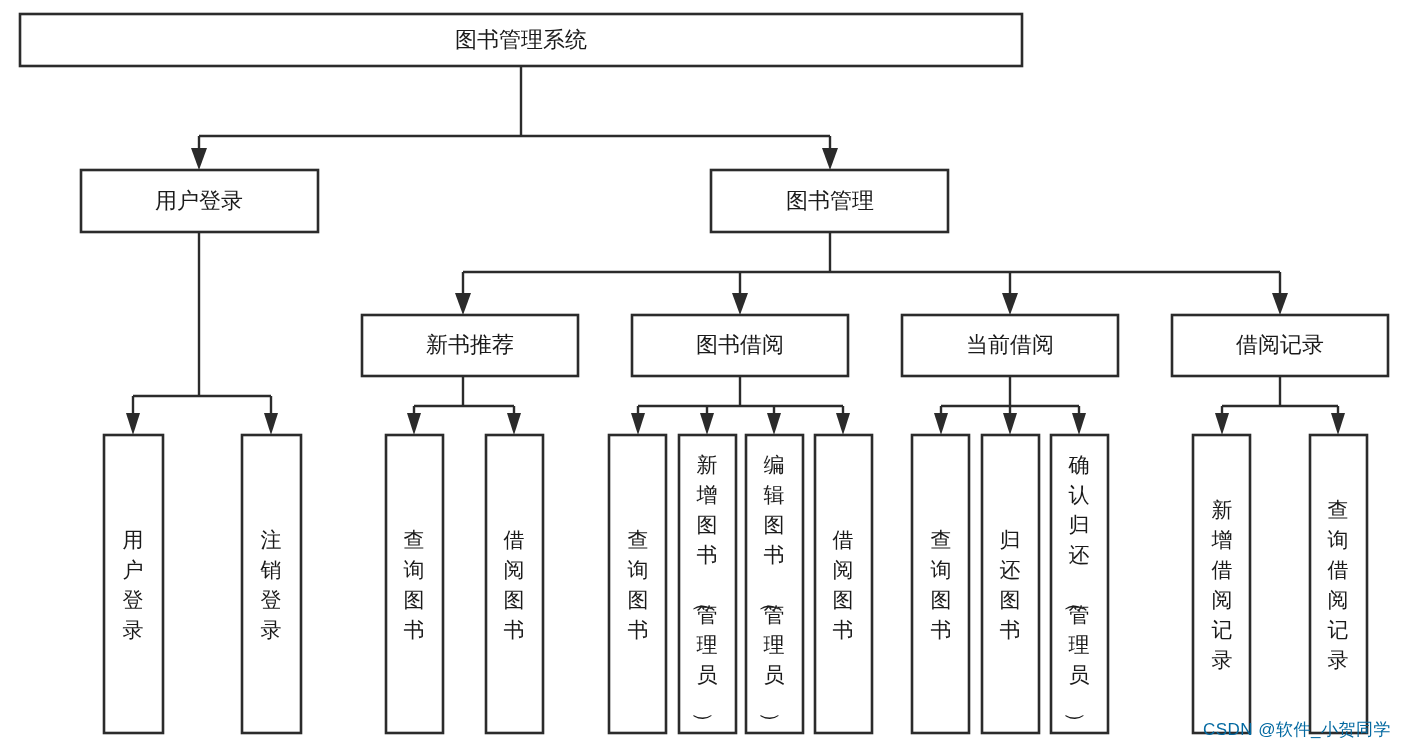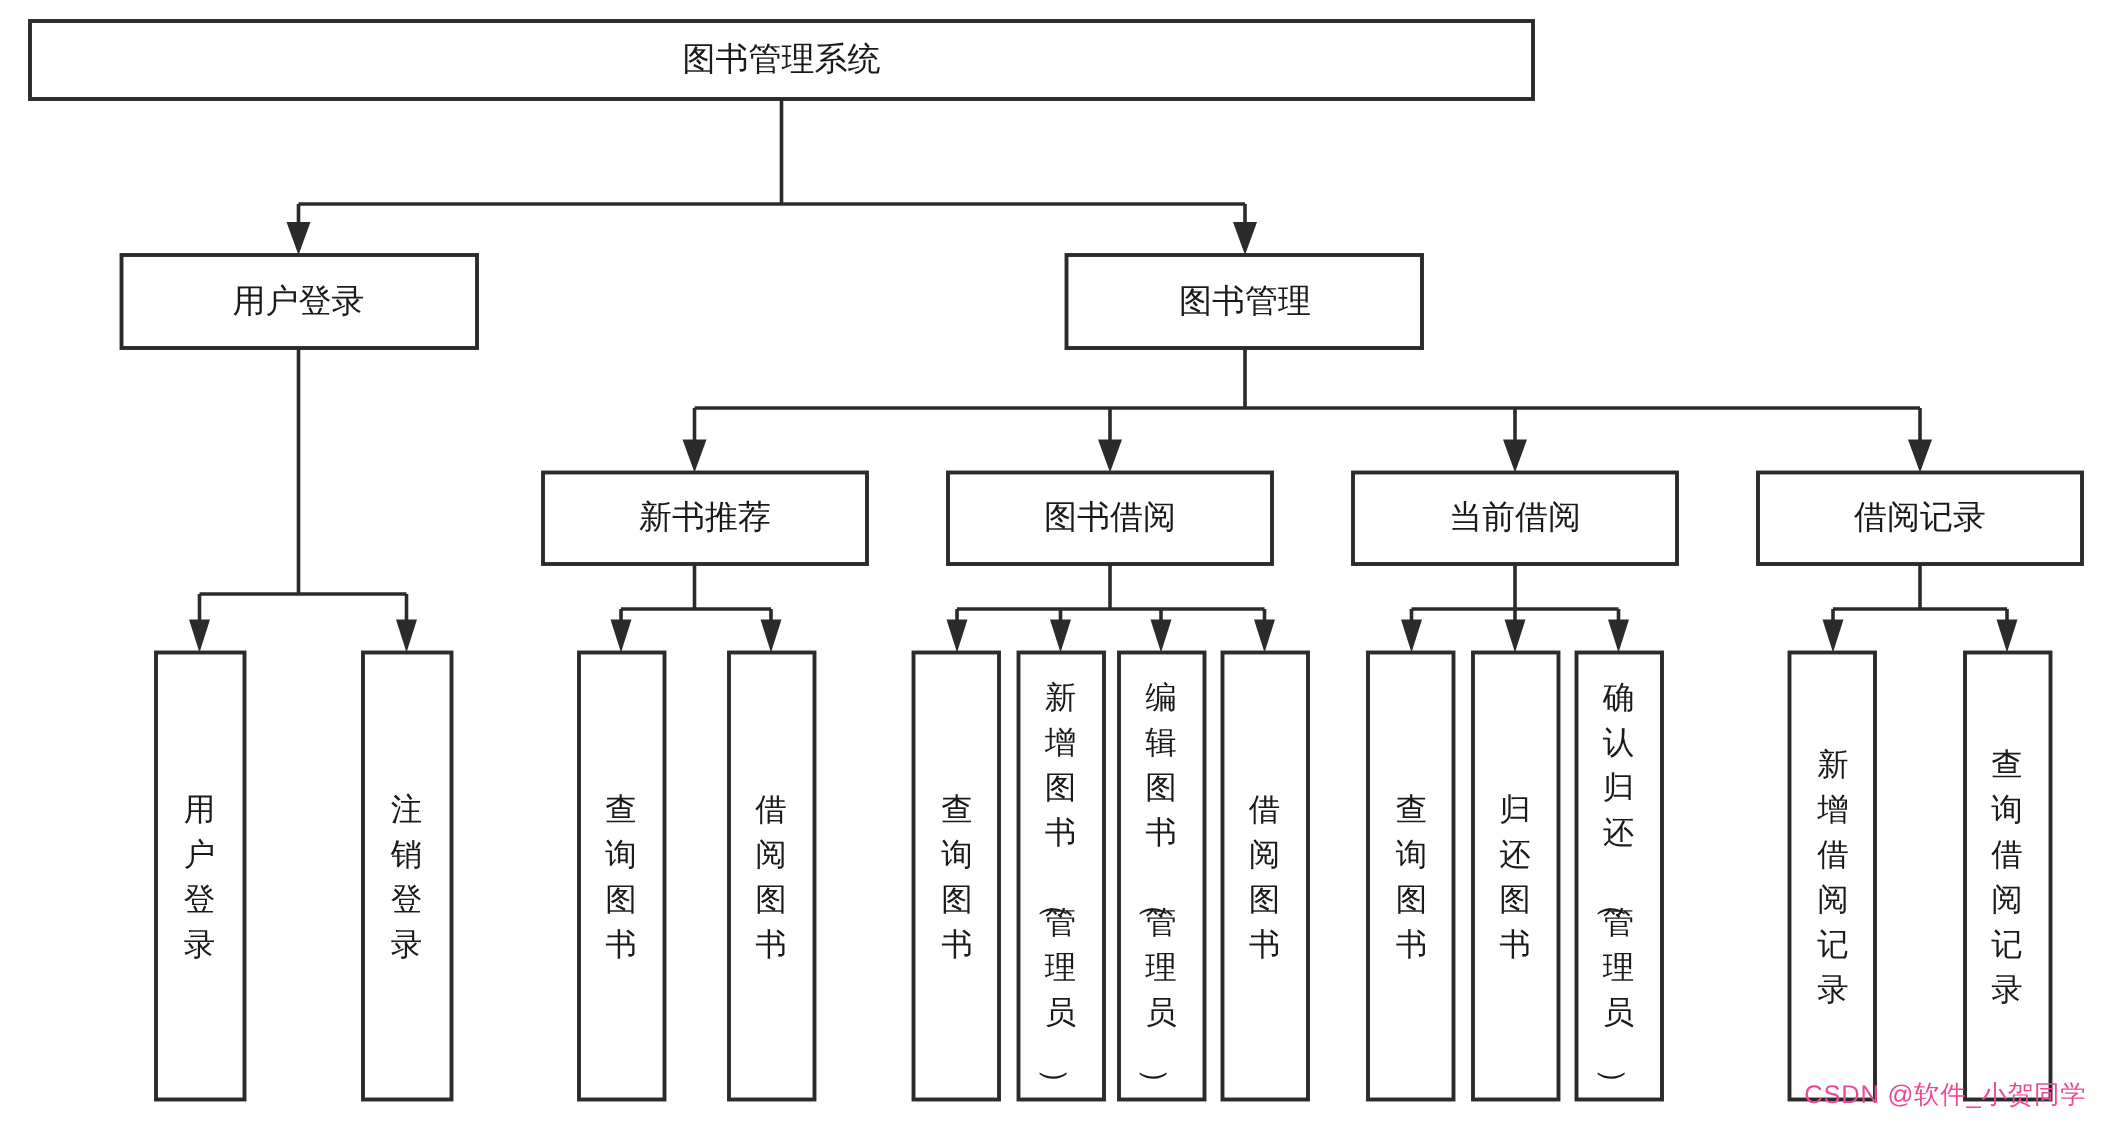--- a/index.html
+++ b/index.html
@@ -54,21 +54,21 @@
     font-size: 21px;
     fill: #1a1a1a;
     text-anchor: middle;
   }
   .watermark {
     position: absolute;
     right: 14px;
     bottom: 6px;
     font-family: "Liberation Sans", "DejaVu Sans", sans-serif;
     font-size: 17px;
-    color: #ec4899;
+    color: #0369a1;
     white-space: nowrap;
     letter-spacing: 0.5px;
     pointer-events: none;
   }
 </style>
 </head>
 <body>
 
 <div id="diagram-root">
 

